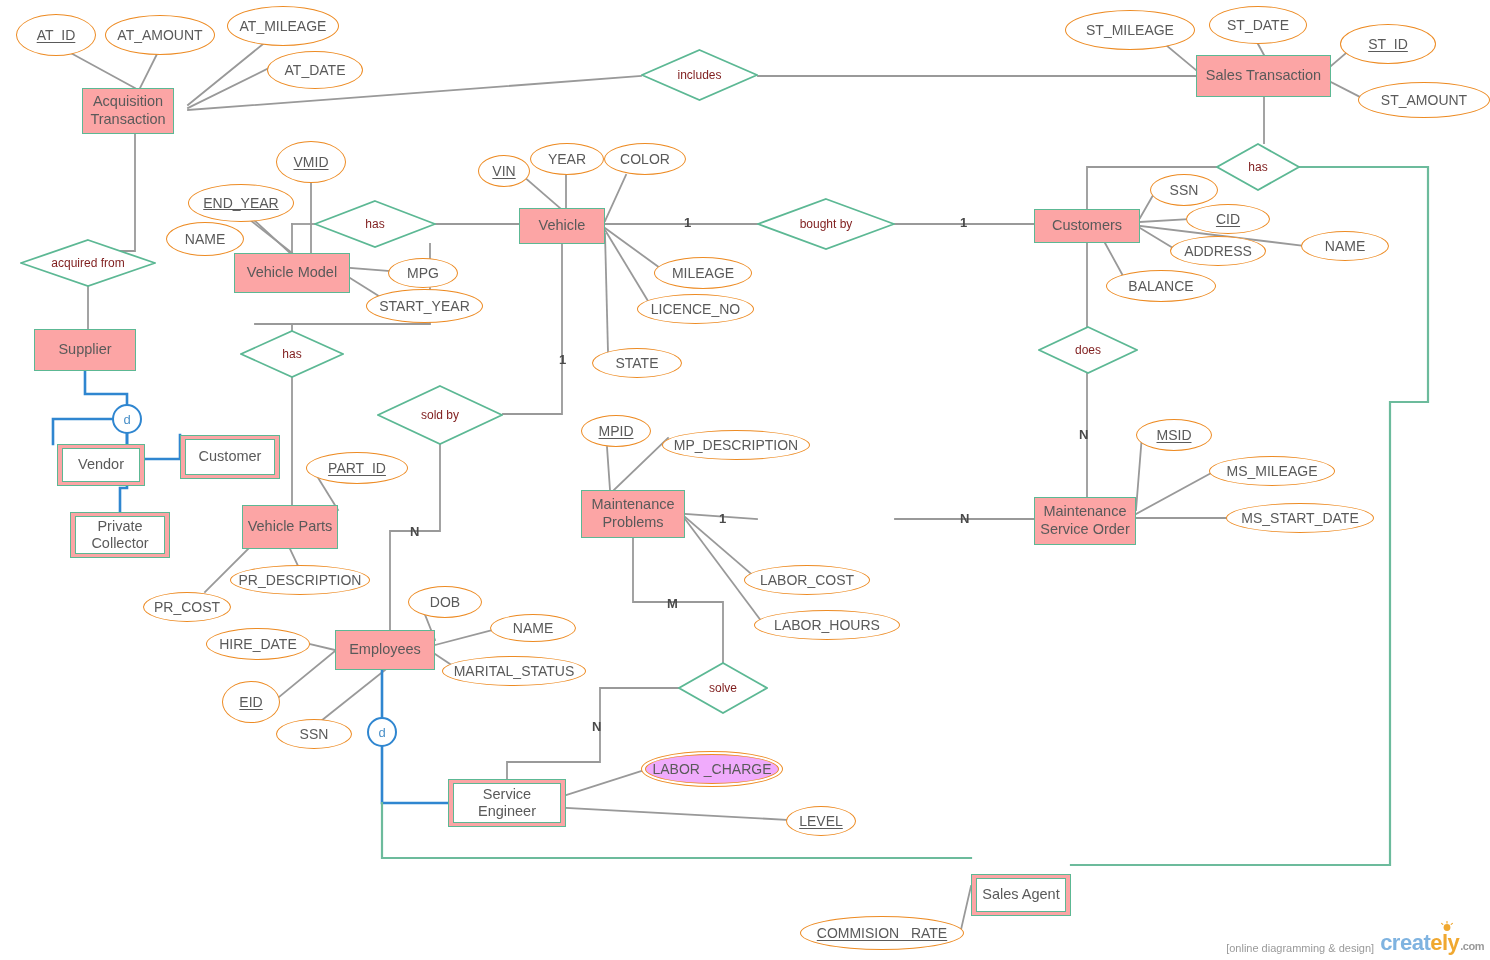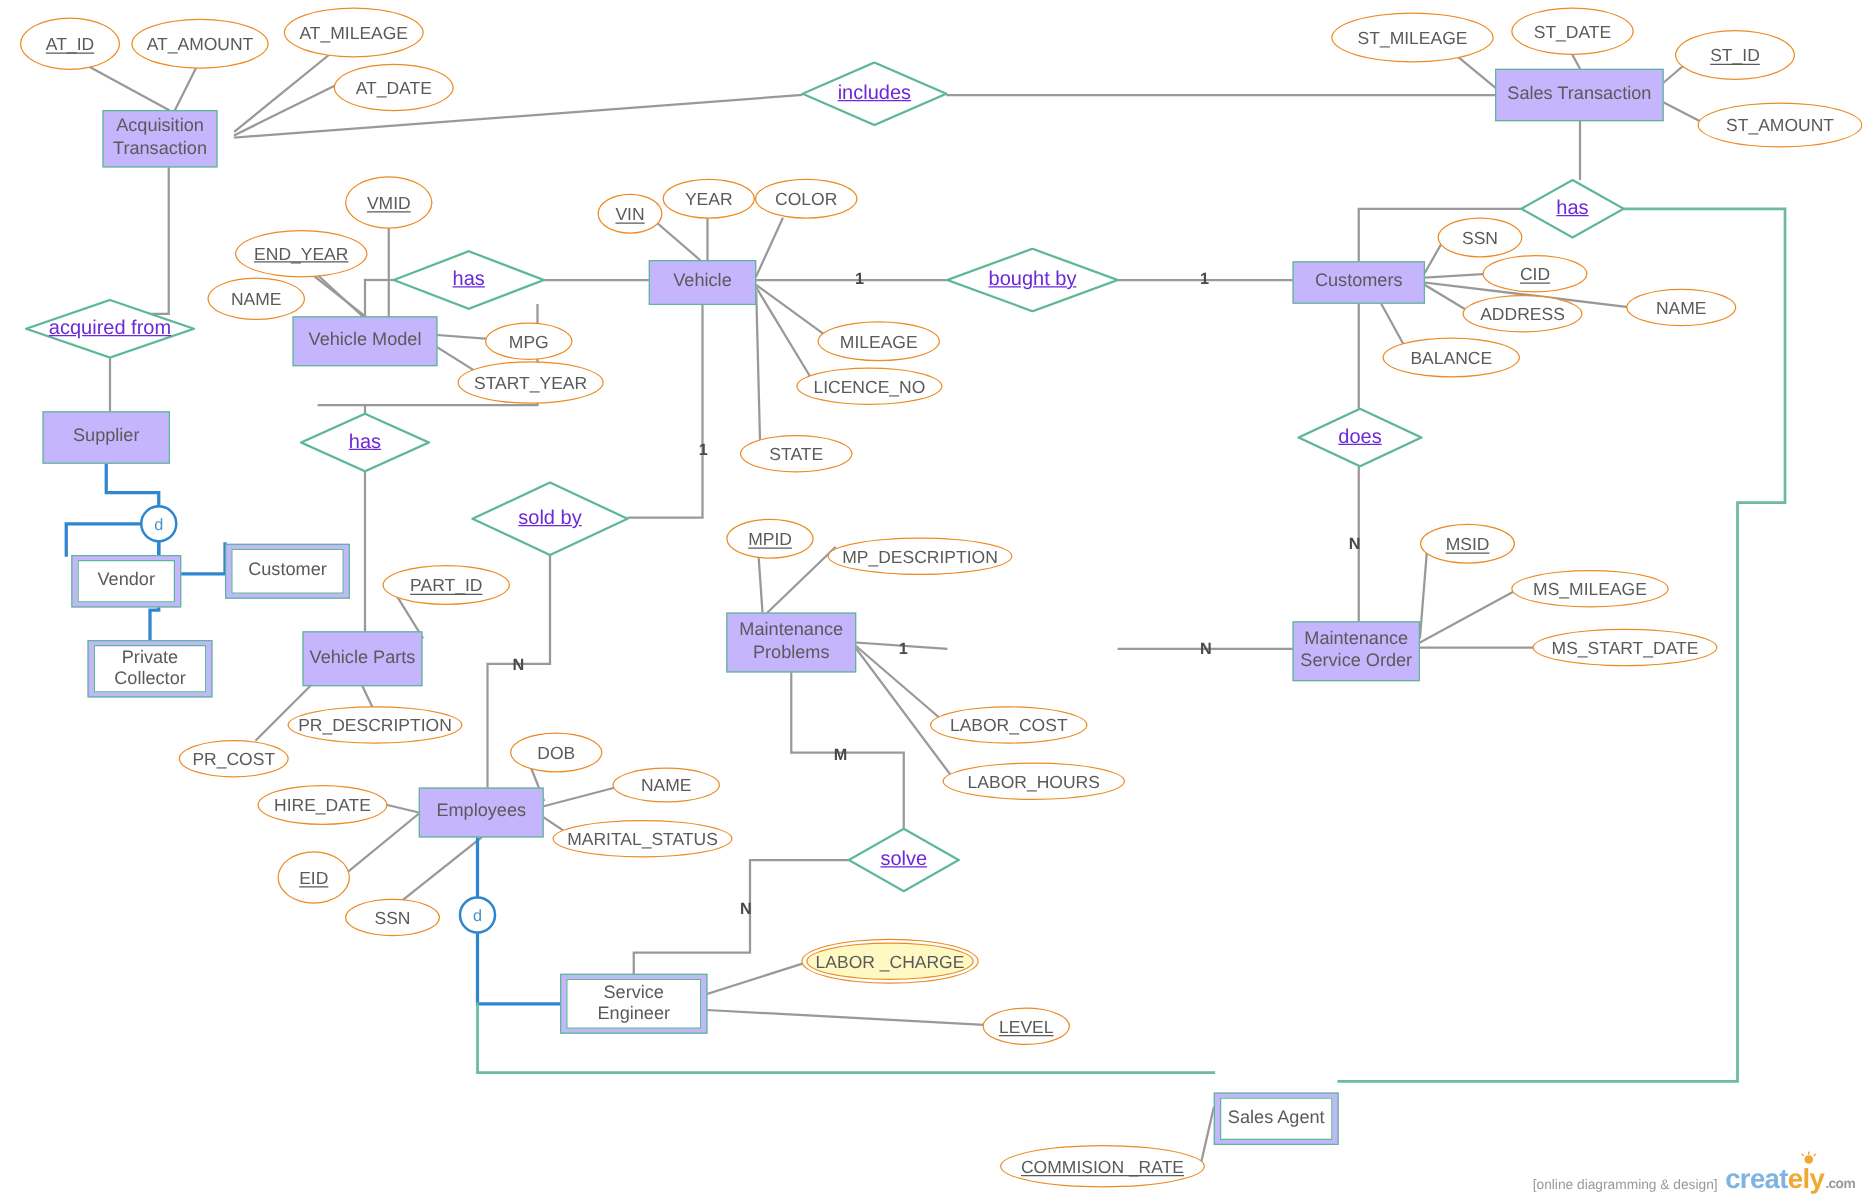--- a/index.html
+++ b/index.html
@@ -2,33 +2,33 @@
 <html><head>
 <meta charset="utf-8">
 <style>
   html,body{margin:0;padding:0;background:#ffffff;}
   body{font-family:"Liberation Sans", sans-serif;}
   #canvas{position:relative;width:1490px;height:960px;background:#fff;overflow:hidden;}
   #edges{position:absolute;left:0;top:0;width:1490px;height:960px;}
   .node{position:absolute;box-sizing:border-box;display:flex;align-items:center;justify-content:center;text-align:center;color:#5a5a5a;}
 
   
-  .entity{border:1.6px solid #5cb894;background:#c4b5fd;font-size:14.5px;line-height:1.22;}
+  .entity{border:1.6px solid #5cb894;background:#fca5a5;font-size:14.5px;line-height:1.22;}
   
   .entity.weak{border:1.6px solid #5cb894;padding:4px;}
   .entity.weak > .inner{border:1.6px solid #5cb894;width:100%;height:100%;display:flex;align-items:center;justify-content:center;background:#fff;}
 
   
   .attr{border:1.9px solid #ed8b23;border-radius:50%;background:#fff;font-size:14px;white-space:nowrap;}
   .attr.key > span{text-decoration:underline;text-underline-offset:2px;}
   .attr.multi{border:1.9px solid #ed8b23;}
-  .attr.multi > .inner2{border:1.9px solid #ed8b23;border-radius:50%;width:100%;height:100%;display:flex;align-items:center;justify-content:center;background:#fef9c3;}
-
-  
-  .rel{font-size:16px;color:#6d28d9;text-decoration:underline;}
+  .attr.multi > .inner2{border:1.9px solid #ed8b23;border-radius:50%;width:100%;height:100%;display:flex;align-items:center;justify-content:center;background:#f0abfc;}
+
+  
+  .rel{font-size:12px;color:#7f1d1d;}
   .rel .dshape{position:absolute;left:0;top:0;width:100%;height:100%;}
   .rel .rlabel{position:relative;z-index:2;}
 
   
   .spec{border:2px solid #2f86d0;border-radius:50%;background:#fff;color:#4a90c9;font-size:13px;}
 
   
   .card{position:absolute;font-size:13px;font-weight:bold;color:#4a4a4a;}
 
   

